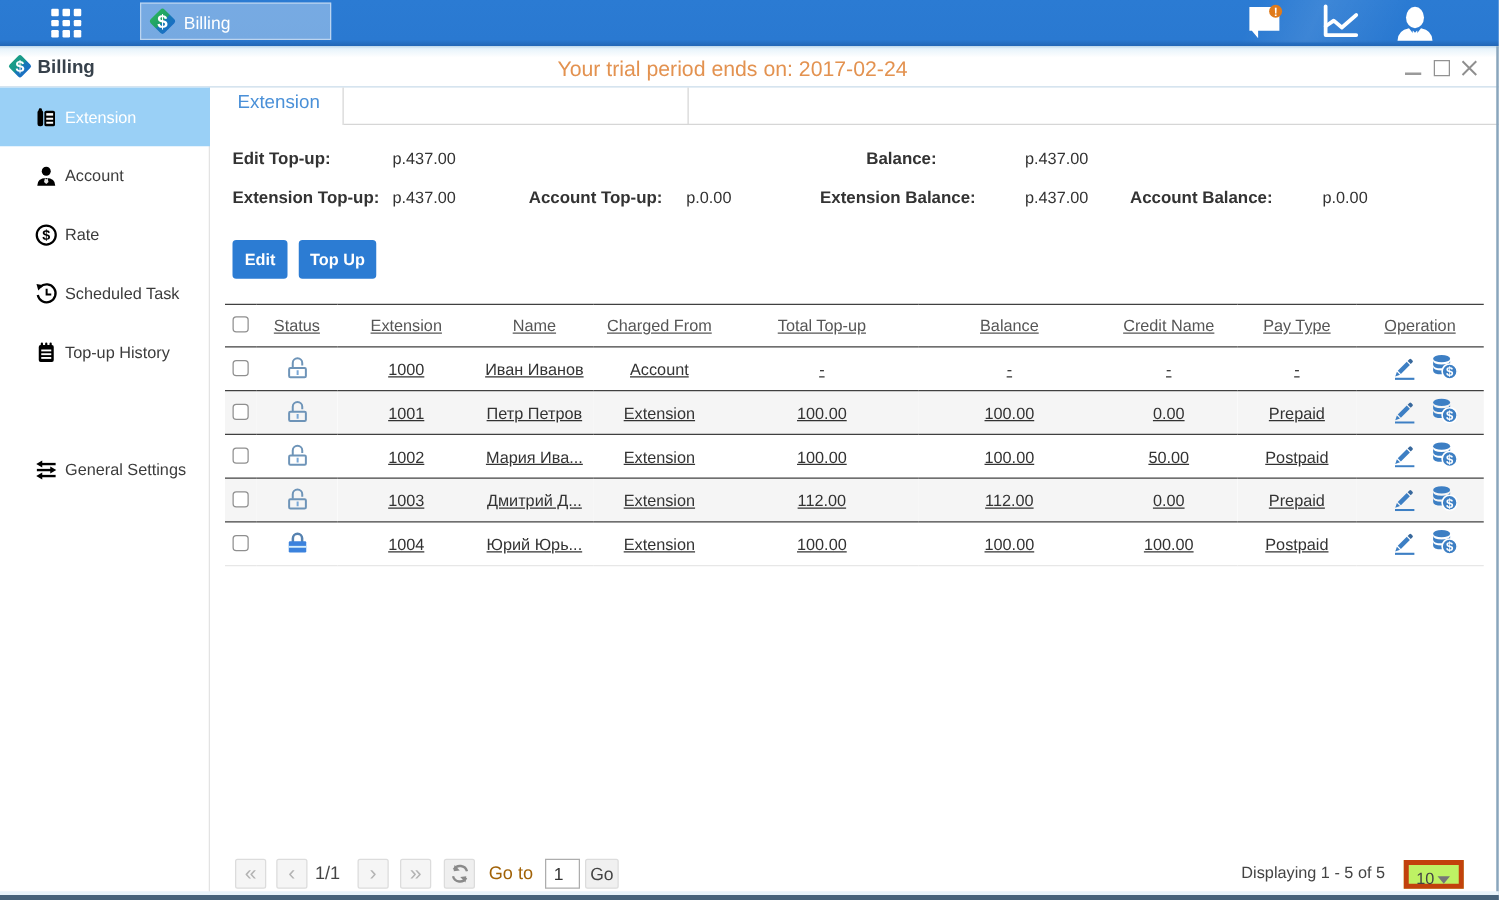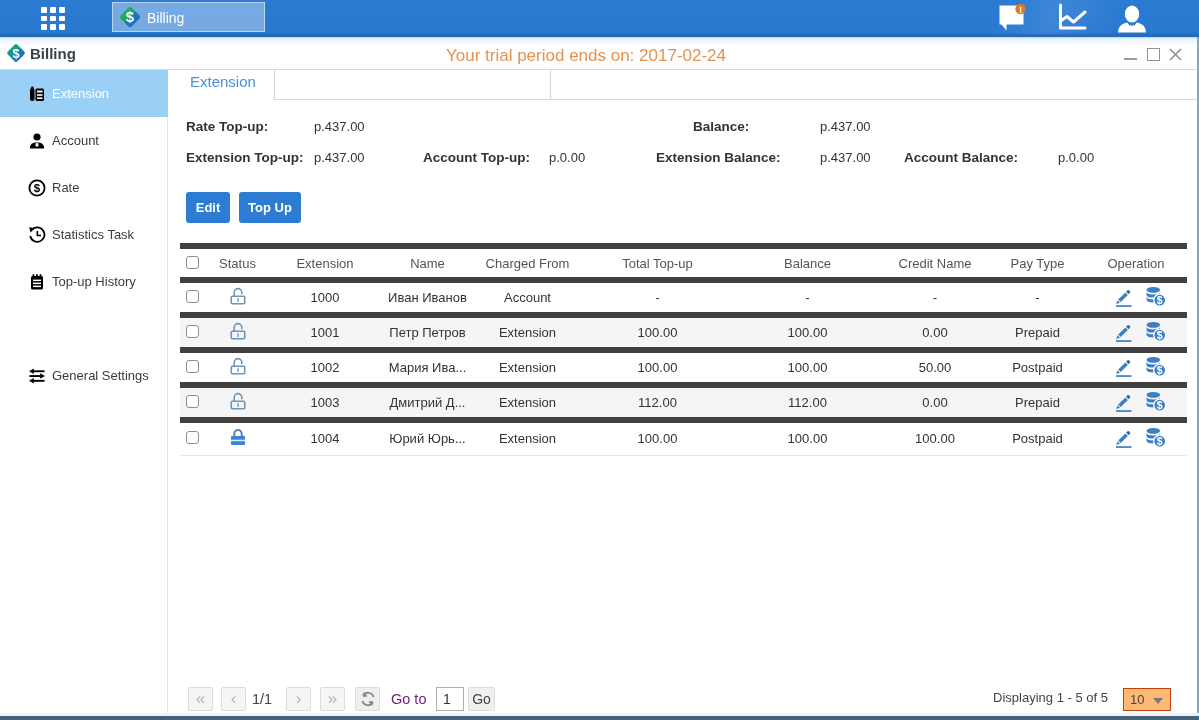--- a/index.html
+++ b/index.html
@@ -36,38 +36,38 @@
 #tabsep1 { position:absolute; left:274px; top:70px; width:1px; height:30px; background:#d6d6d6; }
 #tabsep2 { position:absolute; left:550px; top:70px; width:1px; height:30px; background:#d6d6d6; }
 #tabtxt { position:absolute; left:190px; top:73px; font-size:15px; color:#4a90d8; }
 .slabel { position:absolute; font-size:13.5px; font-weight:bold; color:#333; white-space:nowrap; }
 .sval { position:absolute; font-size:13px; color:#333; white-space:nowrap;text-align:center; }
 .btn { position:absolute; top:192px; height:31px; background:#2c7cd3; color:#fff;
   font-size:13px; font-weight:bold; text-align:center; line-height:31px; border-radius:3px; }
 
 #tbl { position:absolute; left:180px; top:243px; width:1007px; }
 table { border-collapse:collapse; width:1007px; table-layout:fixed; }
-td,th { border-top:6px solid #404040; font-weight:normal; padding:0; text-align:center;
-  font-size:13px; color:#333; height:35px; overflow:hidden; white-space:nowrap; }
+td,th { border-top:1px solid #404040; font-weight:normal; padding:0; text-align:center;
+  font-size:13px; color:#333; height:35px; overflow:hidden; white-space:nowrap;text-decoration:underline; }
 thead th { color:#555; height:34px; font-size:13px; }
 tr.alt td { background:#f5f5f5; }
 tbody tr:last-child td { border-bottom:1px solid #e7e7e7; }
 .cb { display:inline-block; width:13px; height:13px; border:1px solid #8f8f8f; border-radius:3px; background:#fff; vertical-align:middle; position:relative; top:-2px; }
 
 .pbtn { position:absolute; top:687px; width:25px; height:24px; background:#f5f5f5;
   border:1px solid #dcdcdc; border-radius:2px; color:#b3b3b3; text-align:center;
   font-size:17px; line-height:21px; }
 #pagenum { position:absolute; left:252px; top:691px; font-size:14.5px; color:#444; }
-#goto { position:absolute; left:391px; top:691px; font-size:14.5px; color:#701a75; }
+#goto { position:absolute; left:391px; top:691px; font-size:14.5px; color:#a16207; }
 #goinput { position:absolute; left:436px; top:687px; width:28px; height:24px;
   border:1px solid #adadad; background:#fff; font-size:14px; color:#333; padding-left:6px; line-height:22px; }
 #gobtn { position:absolute; left:468px; top:687px; width:27px; height:24px; background:#f0f0f0;
   border:1px solid #dcdcdc; border-radius:2px; color:#444; text-align:center; font-size:14px; line-height:22px; }
 #disp { position:absolute; right:91px; top:690px; font-size:13px; color:#444; }
-#dd { position:absolute; left:1123px; top:688px; width:48px; height:23px; border:1px solid #c2410c; background:#fdba74; }
+#dd { position:absolute; left:1123px; top:688px; width:48px; height:23px; border:4px solid #c2410c; background:#bef264; }
 #dd .v { position:absolute; left:6px; top:3px; font-size:13px; color:#444; }
 #dd .tri { position:absolute; right:7px; top:9px; width:0; height:0;
   border-left:5px solid transparent; border-right:5px solid transparent; border-top:6px solid #777; }
 
 #fr-right { position:absolute; right:0; top:37px; width:2px; height:683px; background:#8aa6bd; }
 #fr-bot1 { position:absolute; left:0; top:713px; width:1199px; height:4px; background:#e9f4fb; }
 #fr-bot2 { position:absolute; left:0; top:716px; width:1199px; height:4px; background:#47637b; }
 </style>
 </head>
 <body>
@@ -164,21 +164,21 @@
           <text x="9" y="13.3" text-anchor="middle" font-size="11.5" font-weight="bold" fill="#000" font-family="Liberation Sans">$</text>
         </svg></span>
       <span class="lbl">Rate</span>
     </div>
     <div class="mitem" style="top:141px">
       <span class="ic"><svg width="18" height="18" viewBox="0 0 18 18">
           <path d="M4.2 3.5 A7.2 7.2 0 1 1 2.2 10" fill="none" stroke="#000" stroke-width="1.8"></path>
           <path d="M1.2 1.2 L6.8 2.2 L2.6 6.4 z" fill="#000"></path>
           <path d="M9.3 5 V9.5 H13" stroke="#000" stroke-width="1.6" fill="none"></path>
         </svg></span>
-      <span class="lbl">Statistics Task</span>
+      <span class="lbl">Scheduled Task</span>
     </div>
     <div class="mitem" style="top:188px">
       <span class="ic"><svg width="18" height="18" viewBox="0 0 18 18">
           <rect x="3" y="3" width="12" height="13.5" rx="1.5" fill="#000"></rect>
           <rect x="4.6" y="1" width="1.8" height="3.4" rx="0.9" fill="#000"></rect>
           <rect x="8.1" y="1" width="1.8" height="3.4" rx="0.9" fill="#000"></rect>
           <rect x="11.6" y="1" width="1.8" height="3.4" rx="0.9" fill="#000"></rect>
           <rect x="5" y="6.6" width="8" height="1.5" fill="#fff"></rect>
           <rect x="5" y="9.6" width="8" height="1.5" fill="#fff"></rect>
           <rect x="5" y="12.6" width="8" height="1.5" fill="#fff"></rect>
@@ -197,21 +197,21 @@
       <span class="lbl">General Settings</span>
     </div>
   </div>
 
 <div id="tabstrip"></div>
 <div id="tabsep1"></div>
 <div id="tabsep2"></div>
 <div id="tabline"></div>
 <div id="tabtxt">Extension</div>
 
-<div class="slabel" style="left:186px;top:119px">Rate Top-up:</div>
+<div class="slabel" style="left:186px;top:119px">Edit Top-up:</div>
 <div class="sval" style="left:314px;top:119px">p.437.00</div>
 <div class="slabel" style="left:693px;top:119px">Balance:</div>
 <div class="sval" style="left:820px;top:119px">p.437.00</div>
 <div class="slabel" style="left:186px;top:150px">Extension Top-up:</div>
 <div class="sval" style="left:314px;top:150px">p.437.00</div>
 <div class="slabel" style="left:423px;top:150px">Account Top-up:</div>
 <div class="sval" style="left:549px;top:150px">p.0.00</div>
 <div class="slabel" style="left:656px;top:150px">Extension Balance:</div>
 <div class="sval" style="left:820px;top:150px">p.437.00</div>
 <div class="slabel" style="left:904px;top:150px">Account Balance:</div>

